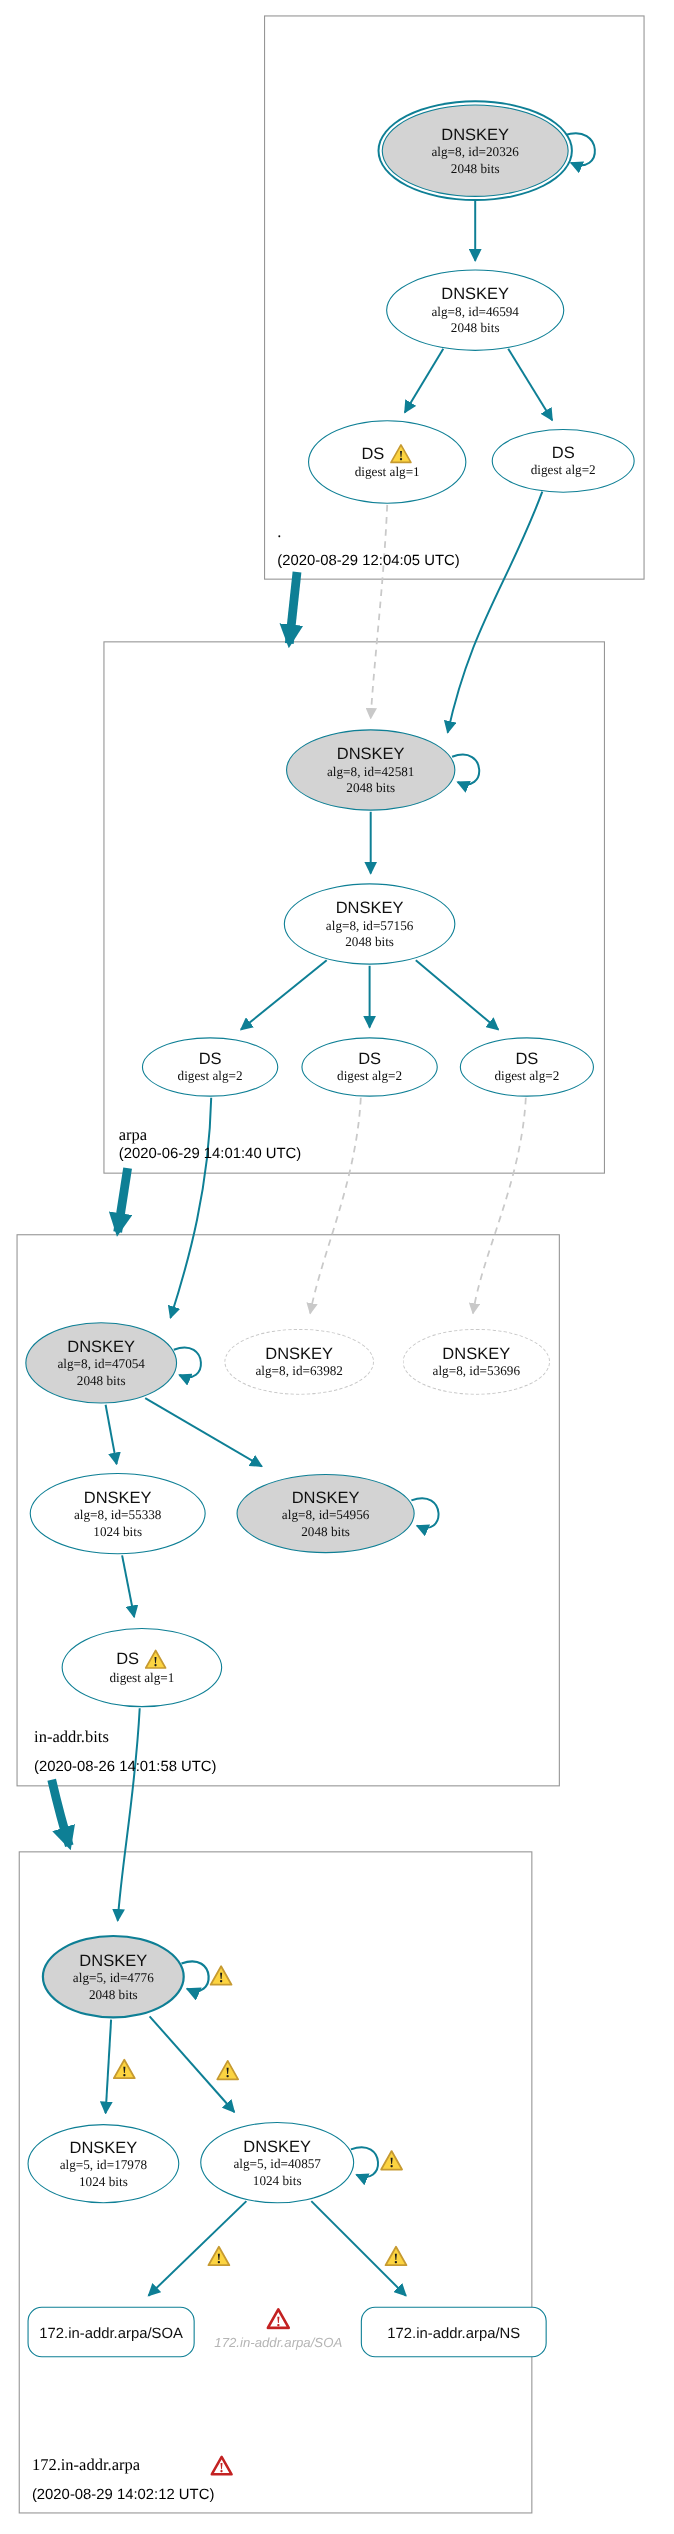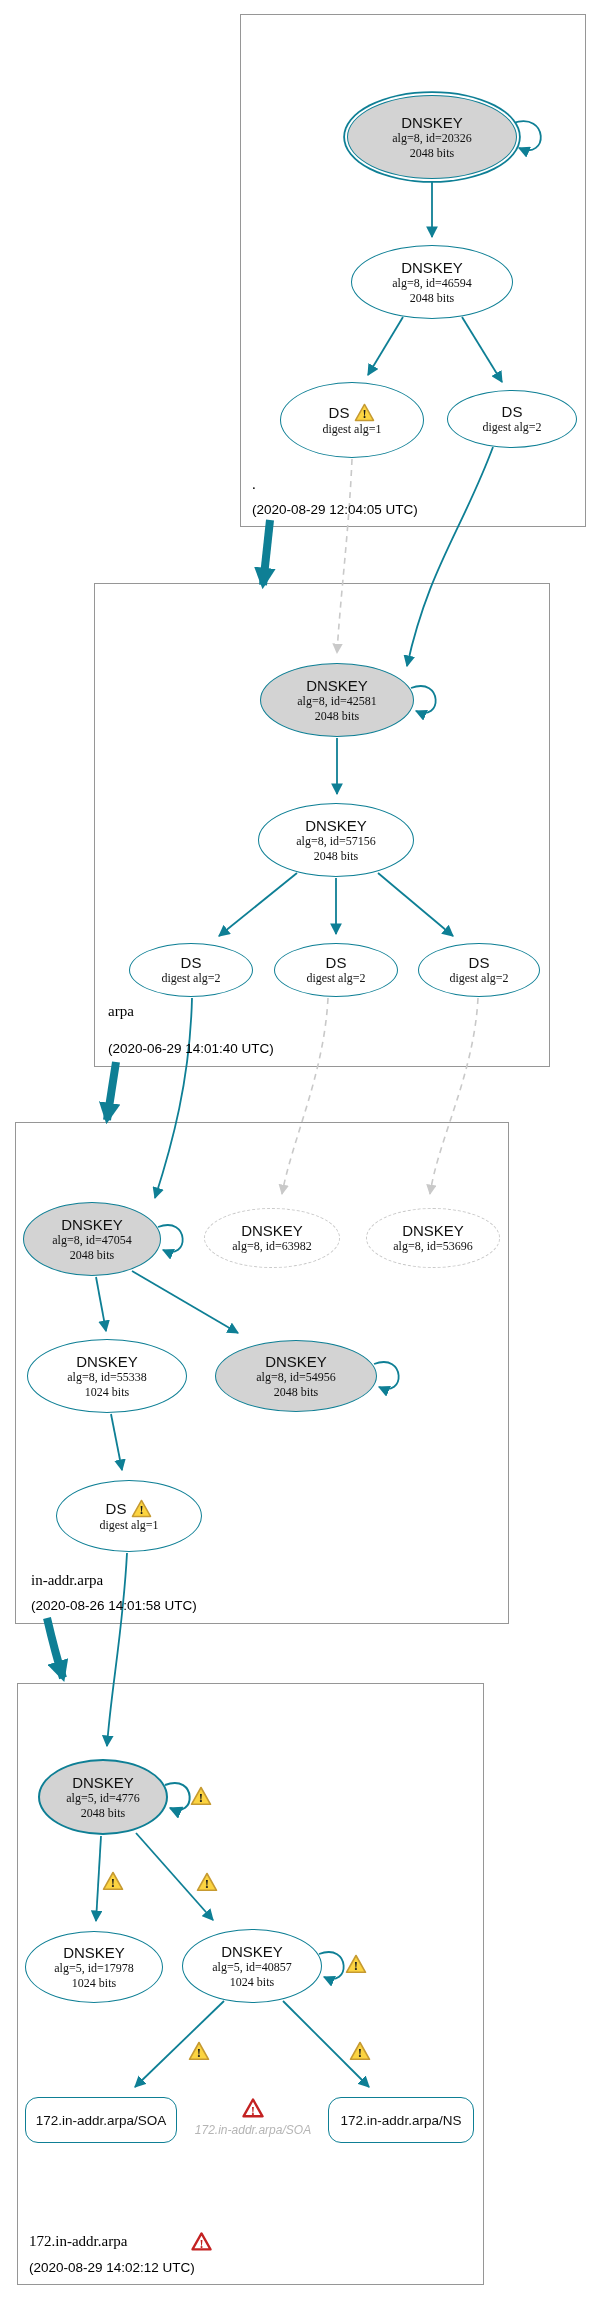--- a/index.html
+++ b/index.html
@@ -135,21 +135,21 @@
     <span class="d">digest alg=2</span>
   </div>
   <div class="node" style="left:274px;top:943px;width:124px;height:54px;">
     <span class="t">DS</span>
     <span class="d">digest alg=2</span>
   </div>
   <div class="node" style="left:418px;top:943px;width:122px;height:54px;">
     <span class="t">DS</span>
     <span class="d">digest alg=2</span>
   </div>
-  <div class="zlabel" style="left:108px;top:1003px;">
+  <div class="zlabel" style="left:108px;top:1024px;">
       <span>arpa</span>
     </div>
   <div class="zts" style="left:108px;top:1041px;">(2020-06-29 14:01:40 UTC)</div>
 
   <div class="node gray" style="left:23px;top:1202px;width:138px;height:74px;">
     <span class="t">DNSKEY</span>
     <span class="d">alg=8, id=47054</span>
     <span class="d">2048 bits</span>
   </div>
   <div class="node ghost" style="left:204px;top:1208px;width:136px;height:60px;">
@@ -174,21 +174,21 @@
     <div class="trow">
       <span class="t">DS</span>
       <svg width="21" height="19" viewBox="0 0 22 20">
           <path d="M11 1.5 L20.5 18.3 H1.5 Z" fill="#fcd441" stroke="#c69a31" stroke-width="1.6" stroke-linejoin="round"></path>
           <text class="bang" x="11" y="16.2" font-size="13" text-anchor="middle" fill="#1a1a1a">!</text>
         </svg>
     </div>
     <span class="d">digest alg=1</span>
   </div>
   <div class="zlabel" style="left:31px;top:1572px;">
-      <span>in-addr.arpa</span>
+      <span>in-addr.bits</span>
     </div>
   <div class="zts" style="left:31px;top:1598px;">(2020-08-26 14:01:58 UTC)</div>
 
   <div class="node gray" style="left:38px;top:1759px;width:130px;height:76px;border-width:2px;">
     <span class="t">DNSKEY</span>
     <span class="d">alg=5, id=4776</span>
     <span class="d">2048 bits</span>
   </div>
   <div class="node" style="left:25px;top:1931px;width:138px;height:72px;">
     <span class="t">DNSKEY</span>
@@ -196,21 +196,21 @@
     <span class="d">1024 bits</span>
   </div>
   <div class="node" style="left:182px;top:1929px;width:140px;height:74px;">
     <span class="t">DNSKEY</span>
     <span class="d">alg=5, id=40857</span>
     <span class="d">1024 bits</span>
   </div>
   <div class="rrbox" style="left:25px;top:2097px;width:152px;height:46px;">
     <span>172.in-addr.arpa/SOA</span>
   </div>
-  <div class="rrbox" style="left:328px;top:2097px;width:146px;height:46px;">
+  <div class="rrbox" style="left:328px;top:2097px;width:169px;height:46px;">
     <span>172.in-addr.arpa/NS</span>
   </div>
   <div class="icon" style="left:242px;top:2098px;">
     <svg width="22" height="20" viewBox="0 0 22 20">
         <path d="M11 1.5 L20.5 18.3 H1.5 Z" fill="#fff" stroke="#c32222" stroke-width="2.4" stroke-linejoin="round"></path>
         <text class="bang" x="11" y="16.5" font-size="13" text-anchor="middle" fill="#c32222">!</text>
       </svg>
   </div>
   <div class="missing-label" style="left:178px;top:2123px;">172.in-addr.arpa/SOA</div>
   <div class="zlabel" style="left:29px;top:2232px;gap:40px;">

